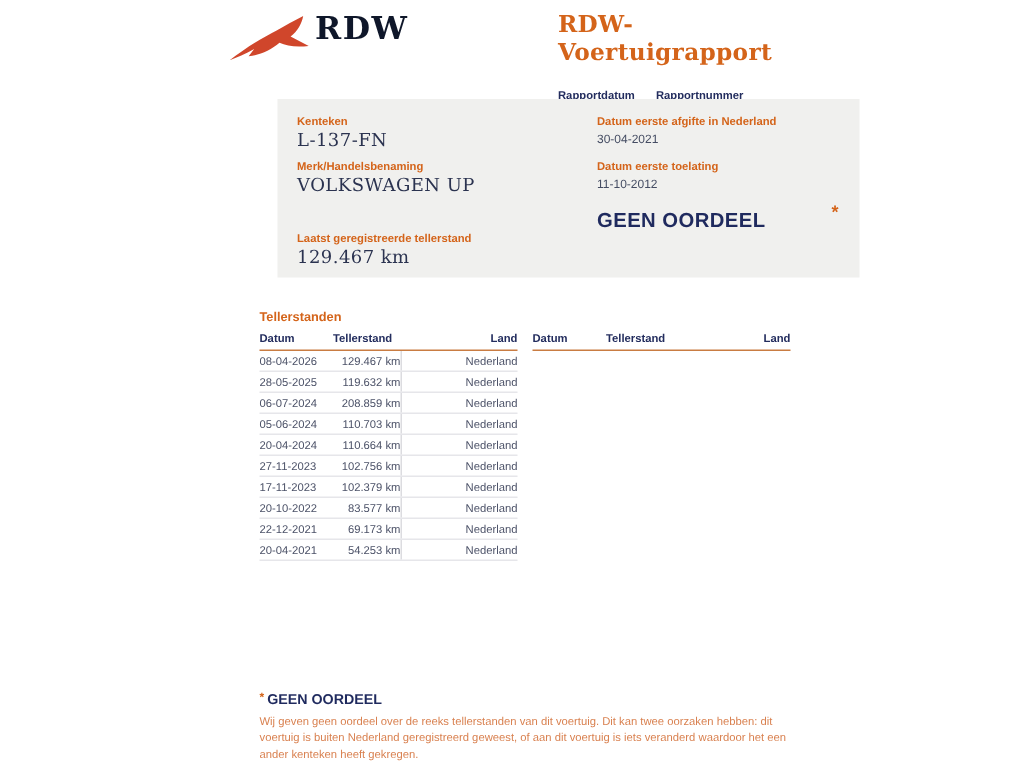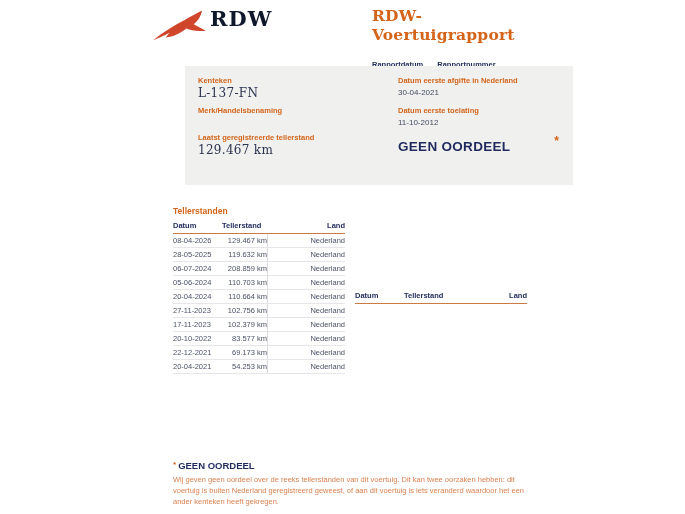--- a/index.html
+++ b/index.html
@@ -51,21 +51,21 @@
     margin-top:12px;
   }
   .verdict-mark {
     position:absolute; right:14px; top:68px; color:#d4641a;
     font-size:12px; font-weight:bold;
   }
 
   
   .table-section { position:absolute; left:173px; top:206px; width:354px; }
   .table-title { font-size:8.5px; font-weight:bold; color:#d4641a; margin:0 0 5px 0; }
-  .groups { display:flex; gap:10px;align-items:center; }
+  .groups { display:flex; gap:10px; }
   .group { width:172px; }
   .thead {
     display:flex; border-bottom:1px solid #c97c42; padding-bottom:3px;
   }
   .th { font-size:7.5px; font-weight:bold; color:#232d5e; }
   .col-date   { width:49px; text-align:left; }
   .col-meter  { width:45px; text-align:left; }
   .col-land   { flex:1; text-align:right; }
   .trow {
     display:flex; align-items:center; height:13px;
@@ -107,20 +107,21 @@
         <div class="meta-value">31.014.413</div>
       </div>
     </div>
   </div>
 
   <section class="panel">
     <div class="panel-col-left">
       <p class="field-label">Kenteken</p>
       <p class="field-value-big">L-137-FN</p>
       <p class="field-label">Merk/Handelsbenaming</p>
+      <p class="field-value-big">VOLKSWAGEN UP</p>
       <div class="spacer-sm"></div>
       <p class="field-label">Laatst geregistreerde tellerstand</p>
       <p class="field-value-big">129.467 km</p>
     </div>
     <div class="panel-col-right">
       <p class="field-label">Datum eerste afgifte in Nederland</p>
       <p class="field-value-small">30-04-2021</p>
       <p class="field-label">Datum eerste toelating</p>
       <p class="field-value-small">11-10-2012</p>
       <div class="verdict">GEEN OORDEEL</div>

